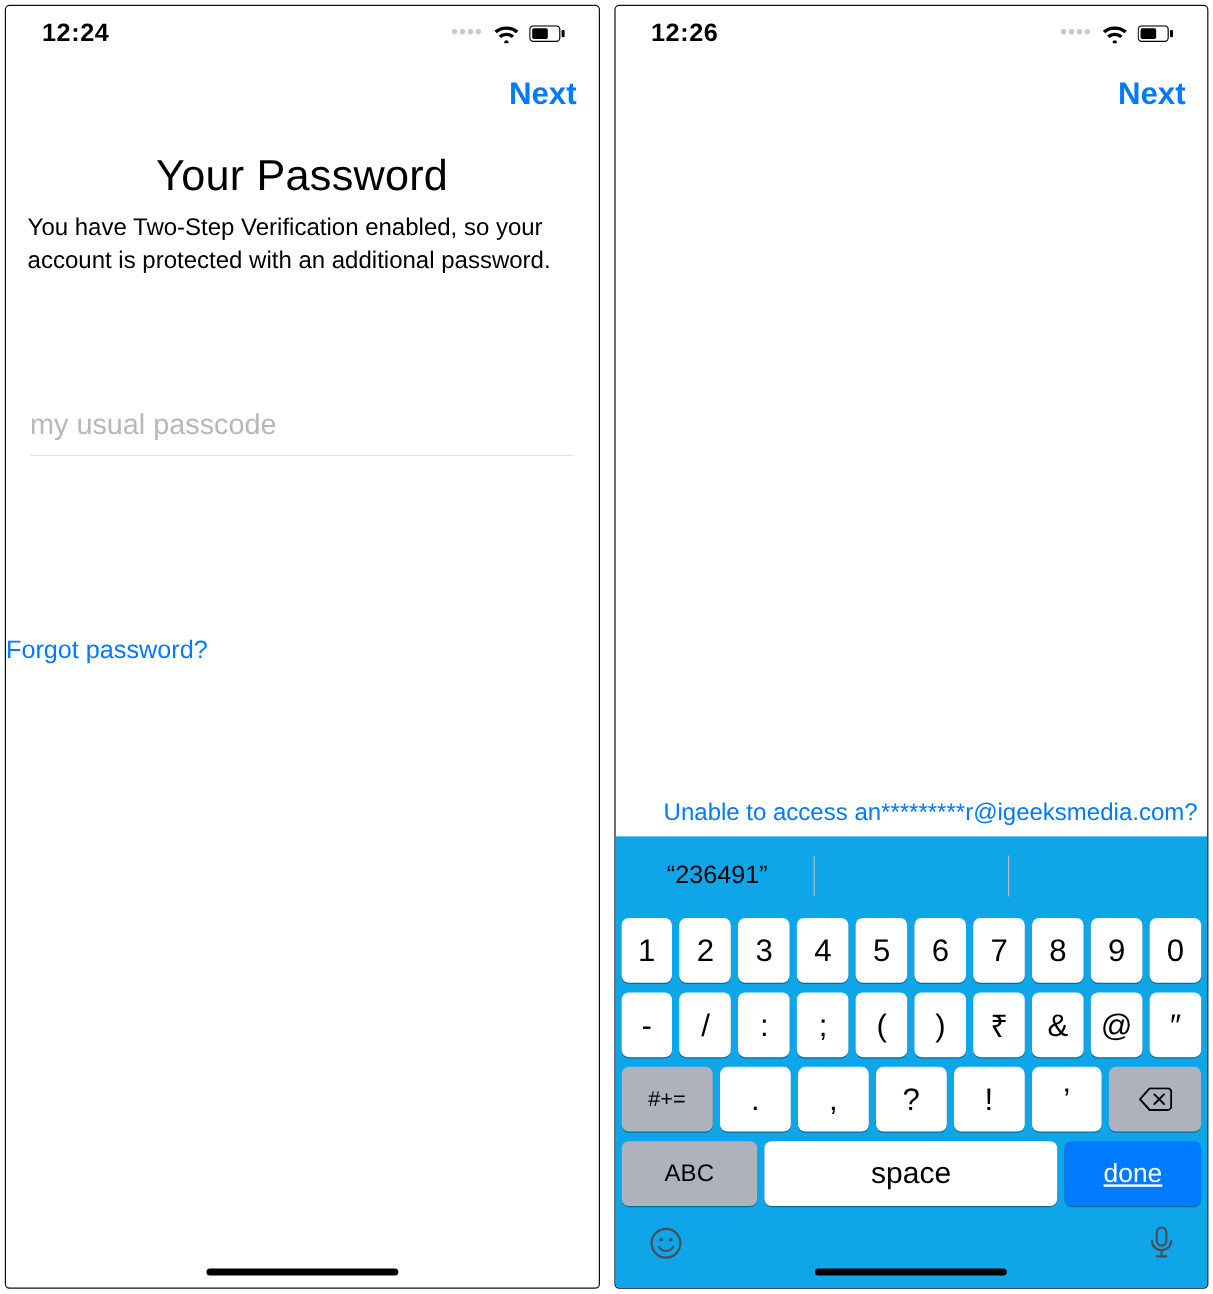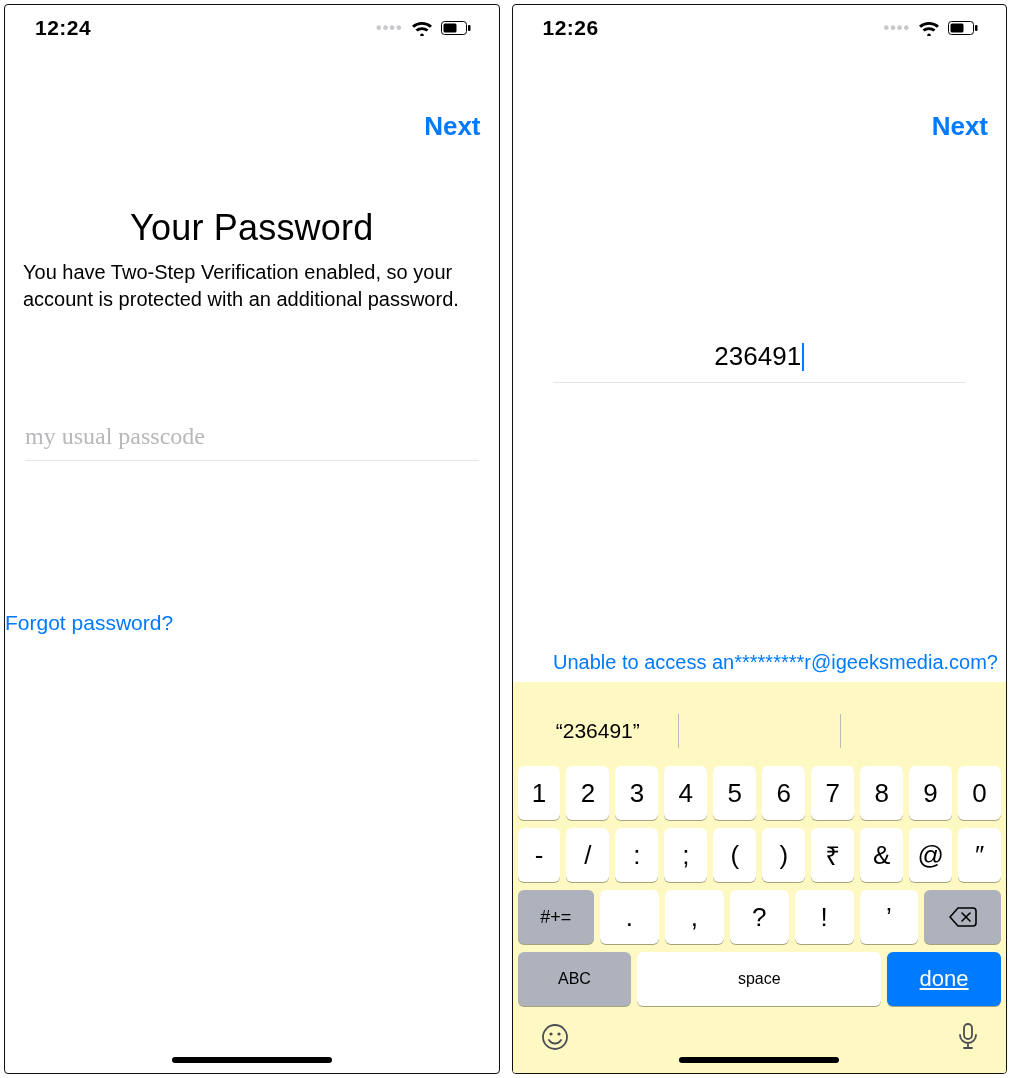--- a/index.html
+++ b/index.html
@@ -14,21 +14,20 @@
   }
   .phone {
     flex: 1;
     border: 1.5px solid #111;
     border-radius: 4px;
     background: #fff;
     position: relative;
     display: flex;
     flex-direction: column;
     overflow: hidden;
-    gap: 48px;
   }
   .statusbar {
     height: 46px;
     display: flex;
     align-items: center;
     justify-content: space-between;
     padding: 0 28px 0 30px;
     font-weight: 600;
     font-size: 21px;
     letter-spacing: 0.5px;
@@ -47,38 +46,37 @@
     font-size: 26px;
     font-weight: 600;
     cursor: pointer;
   }
   .title {
     text-align: center;
     font-size: 36px;
     font-weight: 400;
     letter-spacing: 0.2px;
     color: #000;
-    margin-top: 6px;
+    margin-top: 20px;
   }
   .subtitle {
     text-align: left;
     font-size: 20px;
     color: #000;
     line-height: 1.35;
     padding: 10px 18px 0 18px;
   }
   .input-row {
     margin: 110px 20px 0 20px;
     border-bottom: 1px solid #e5e5e5;
     padding-bottom: 10px;
   }
   .input-left {
     font-size: 24px;
     color: #b8b8bc;
-    font-family: Liberation Serif, serif;
   }
   .input-center {
     text-align: center;
     font-size: 26px;
     color: #000;
     position: relative;
     display: flex;
     justify-content: center;
     align-items: center;
   }
@@ -110,22 +108,22 @@
     bottom: 10px;
     left: 50%;
     transform: translateX(-50%);
     width: 160px;
     height: 6px;
     border-radius: 4px;
     background: #000;
   }
   
   .keyboard {
-    background: #fef9c3;
-    padding: 22px 5px 10px 5px;
+    background: #0ea5e9;
+    padding: 6px 5px 10px 5px;
   }
   .sugbar {
     height: 54px;
     display: flex;
     align-items: center;
   }
   .sug {
     flex: 1;
     text-align: center;
     font-size: 21px;
@@ -143,22 +141,22 @@
     border-radius: 6px;
     box-shadow: 0 1px 0 rgba(0,0,0,0.35);
     display: flex;
     align-items: center;
     justify-content: center;
     font-size: 26px;
     cursor: pointer;
   }
   .key.fn { background: #adb2bc; font-size: 18px; }
   .key.done { background: #007aff; color: #fff; font-size: 22px; text-decoration: underline; }
-  .key.space { font-size: 16px; }
-  .key.abc { font-size: 16px; background: #adb2bc; }
+  .key.space { font-size: 25px; }
+  .key.abc { font-size: 20px; background: #adb2bc; }
   .kb-bottom {
     display: flex;
     justify-content: space-between;
     align-items: center;
     padding: 16px 22px 4px 22px;
     font-size: 30px;
     color: #4b4e55;
   }
   .input-row.centered {
     margin: 140px 40px 0 40px;
@@ -214,26 +212,20 @@
           <rect x="0.5" y="0.5" width="25" height="13" rx="3" fill="none" stroke="#000" stroke-width="1"></rect>
           <rect x="2.5" y="2.5" width="13" height="9" rx="1.5" fill="#000"></rect>
           <rect x="27" y="4" width="2.5" height="6" rx="1" fill="#000"></rect>
         </svg>
     </span>
   </div>
   <div class="navbar">
     <span class="next-btn">Next</span>
   </div>
   <div class="content">
-    <div class="input-row centered">
-      <div class="input-center">
-        <span>236491</span>
-          <span class="caret"></span>
-      </div>
-    </div>
     <div class="link-bottom">Unable to access an*********r@igeeksmedia.com?</div>
 
     <div class="keyboard">
       <div class="sugbar">
         <div class="sug">“236491”</div>
         <div class="sug"></div>
         <div class="sug"></div>
       </div>
       <div class="krow">
         <div class="key">1</div>

